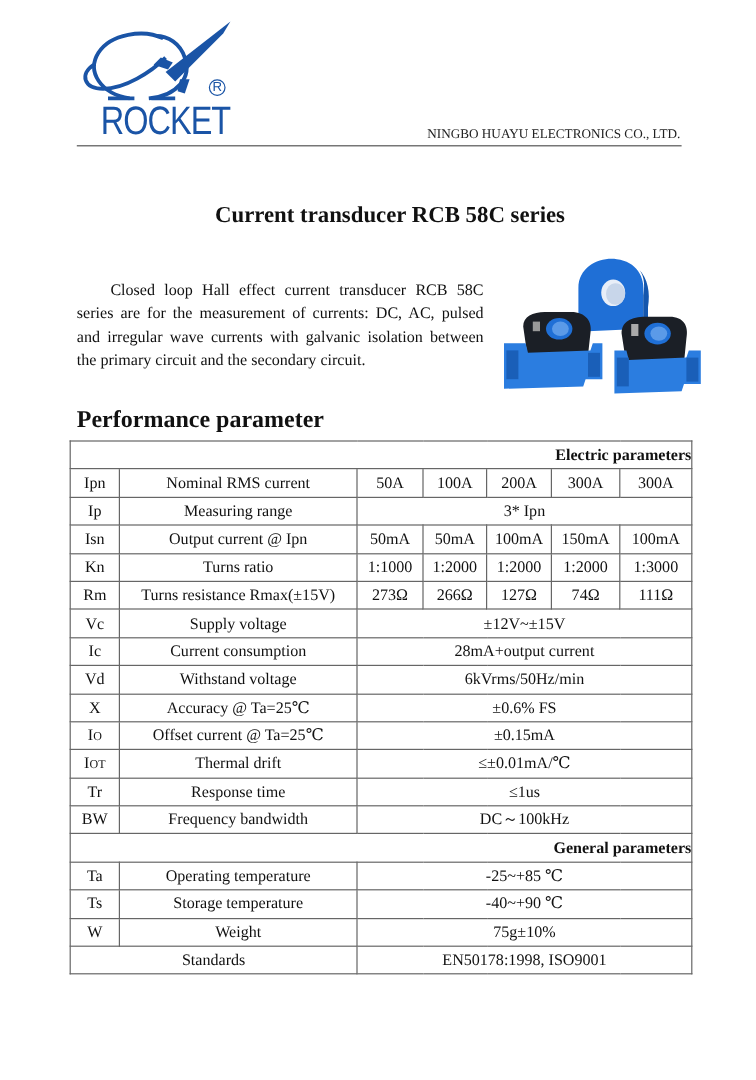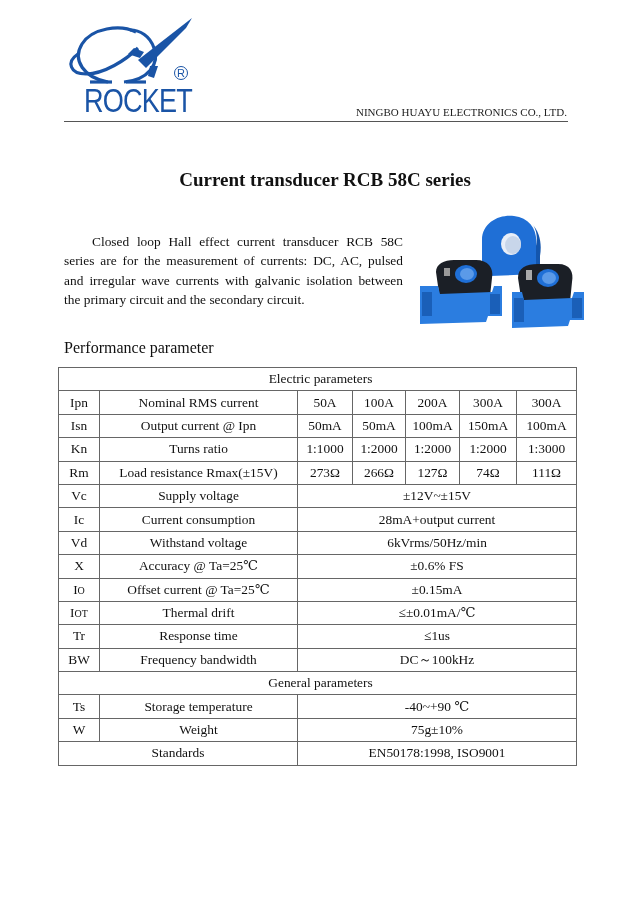--- a/index.html
+++ b/index.html
@@ -9,24 +9,24 @@
   .logo-text { position:absolute; left:84px; top:82px; font-family:"Liberation Sans", sans-serif;
                font-size:33px; color:#1a54a6; letter-spacing:-1px; transform:scaleX(0.82); transform-origin:left top; font-weight:normal; }
   .reg { position:absolute; left:174px; top:66px; font-size:11px; color:#1a54a6; border:1px solid #1a54a6; border-radius:50%;
          width:12px; height:12px; line-height:12px; text-align:center; font-family:"Liberation Sans", sans-serif; }
   .company { position:absolute; left:356px; top:106px; font-size:11px; color:#222; }
   .hr-top { position:absolute; left:64px; top:121px; width:504px; height:1px; background:#555; }
   .title { position:absolute; left:10px; width:630px; top:169px; text-align:center; font-weight:bold; font-size:19px; }
   .intro { position:absolute; left:64px; top:232px; width:339px; font-size:13.4px; line-height:19.4px; text-align:justify; }
   .intro .indent { display:inline-block; width:28px; }
   .photo { position:absolute; left:410px; top:212px; width:176px; height:120px; }
-  .section { position:absolute; left:64px; top:339px; font-weight:normal; font-size:16px; }
+  .section { position:absolute; left:64px; top:339px; font-weight:bold; font-size:20px; }
   table.params { position:absolute; left:58px; top:367px; width:518px; border-collapse:collapse; table-layout:fixed; font-size:13.4px; }
   table.params td { border:1px solid #666; height:22.4px; padding:0; text-align:center; vertical-align:middle; white-space:nowrap; }
-  table.params td.group { text-align:center; font-weight:normal; padding-left:6px; }
+  table.params td.group { text-align:right; font-weight:bold; padding-left:6px; }
   .sym-sub { font-size:10px; }
 </style>
 </head>
 <body>
 
 <svg class="logo" viewBox="0 0 140 110">
   <g fill="none" stroke="#1a54a6" stroke-width="3.2">
     <path d="M44 74 C 20 70, 8 52, 18 36 C 28 20, 56 16, 72 24"></path>
     <path d="M60 74 C 84 72, 96 56, 90 40 C 86 28, 76 22, 66 22"></path>
     <path d="M14 46 C 2 54, 6 66, 22 66 C 40 66, 62 52, 74 40"></path>
@@ -97,40 +97,45 @@
       <tr>
         <td>Ipn</td>
         <td>Nominal RMS current</td>
         <td>50A</td>
         <td>100A</td>
         <td>200A</td>
         <td>300A</td>
         <td>300A</td>
       </tr>
       <tr>
+        <td>Ip</td>
+        <td>Measuring range</td>
+        <td colspan="5">3* Ipn</td>
+      </tr>
+      <tr>
         <td>Isn</td>
         <td>Output current @ Ipn</td>
         <td>50mA</td>
         <td>50mA</td>
         <td>100mA</td>
         <td>150mA</td>
         <td>100mA</td>
       </tr>
       <tr>
         <td>Kn</td>
         <td>Turns ratio</td>
         <td>1:1000</td>
         <td>1:2000</td>
         <td>1:2000</td>
         <td>1:2000</td>
         <td>1:3000</td>
       </tr>
       <tr>
         <td>Rm</td>
-        <td>Load resistance Rmax(±15V)</td>
+        <td>Turns resistance Rmax(±15V)</td>
         <td>273Ω</td>
         <td>266Ω</td>
         <td>127Ω</td>
         <td>74Ω</td>
         <td>111Ω</td>
       </tr>
       <tr>
         <td>Vc</td>
         <td>Supply voltage</td>
         <td colspan="5">±12V~±15V</td>
@@ -167,20 +172,25 @@
       </tr>
       <tr>
         <td>BW</td>
         <td>Frequency bandwidth</td>
         <td colspan="5">DC～100kHz</td>
       </tr>
       <tr>
         <td colspan="7" class="group">General parameters</td>
       </tr>
       <tr>
+        <td>Ta</td>
+        <td>Operating temperature</td>
+        <td colspan="5">-25~+85  ℃</td>
+      </tr>
+      <tr>
         <td>Ts</td>
         <td>Storage temperature</td>
         <td colspan="5">-40~+90  ℃</td>
       </tr>
       <tr>
         <td>W</td>
         <td>Weight</td>
         <td colspan="5">75g±10%</td>
       </tr>
       <tr>

